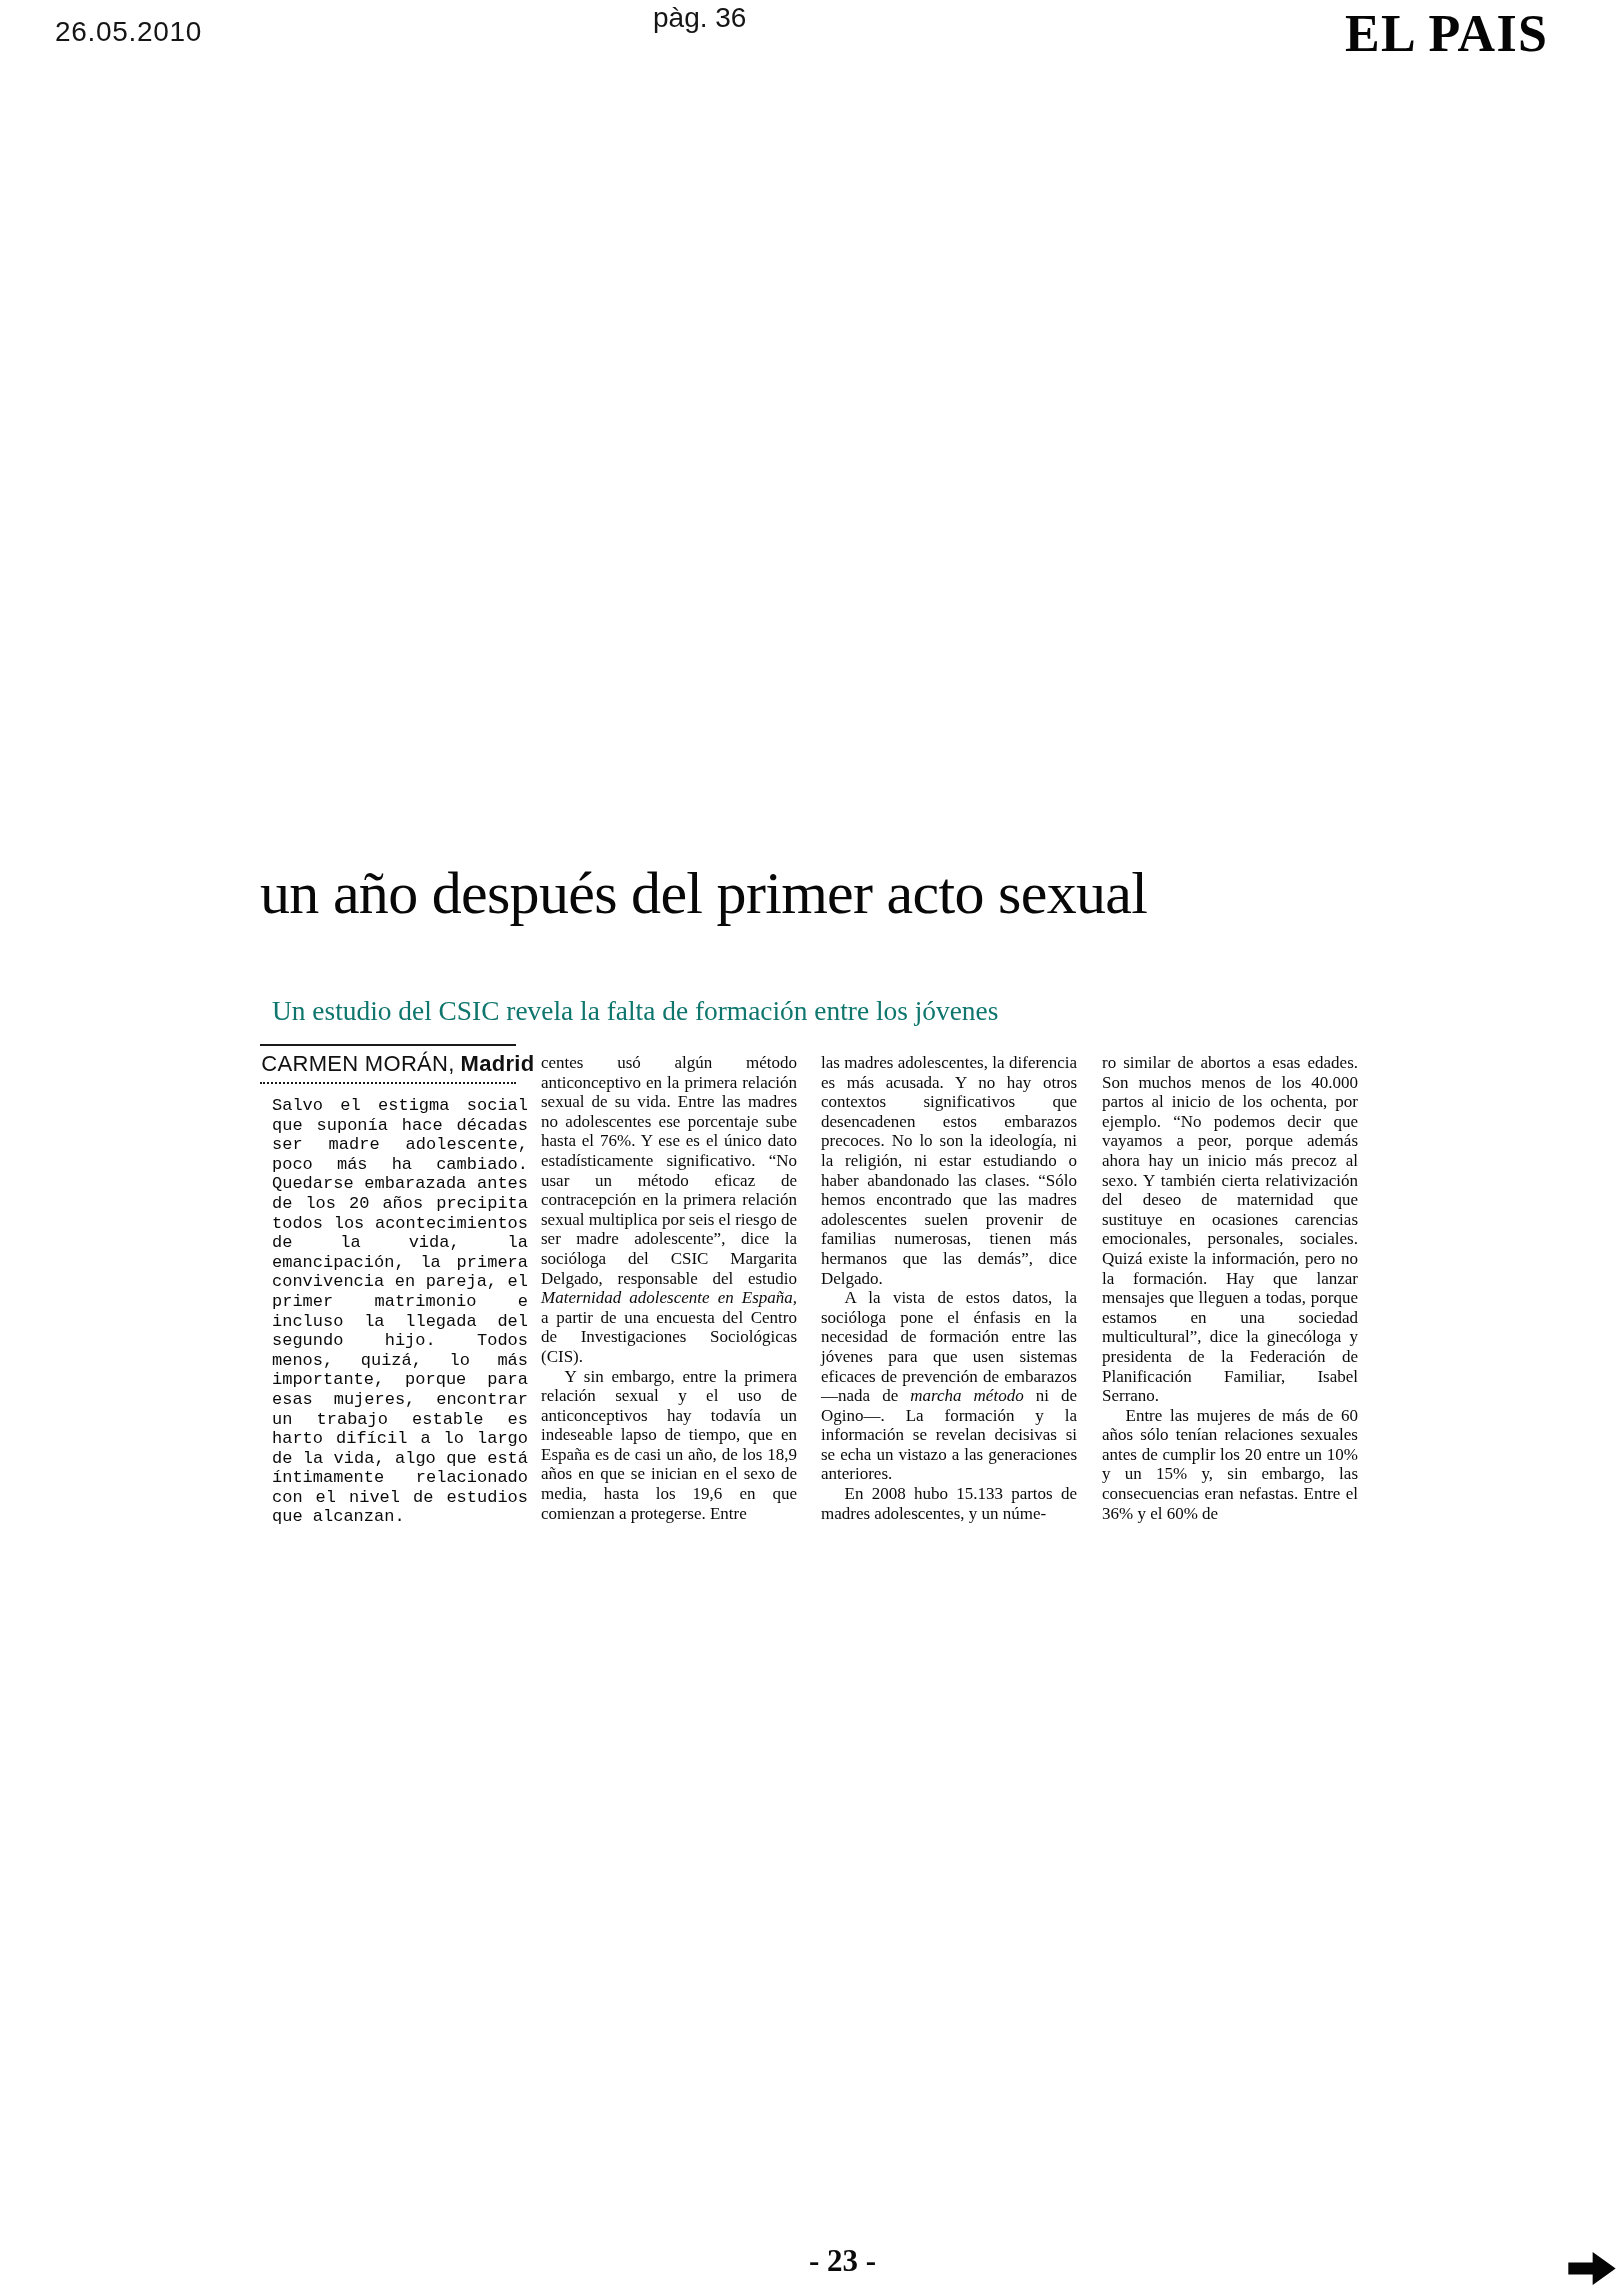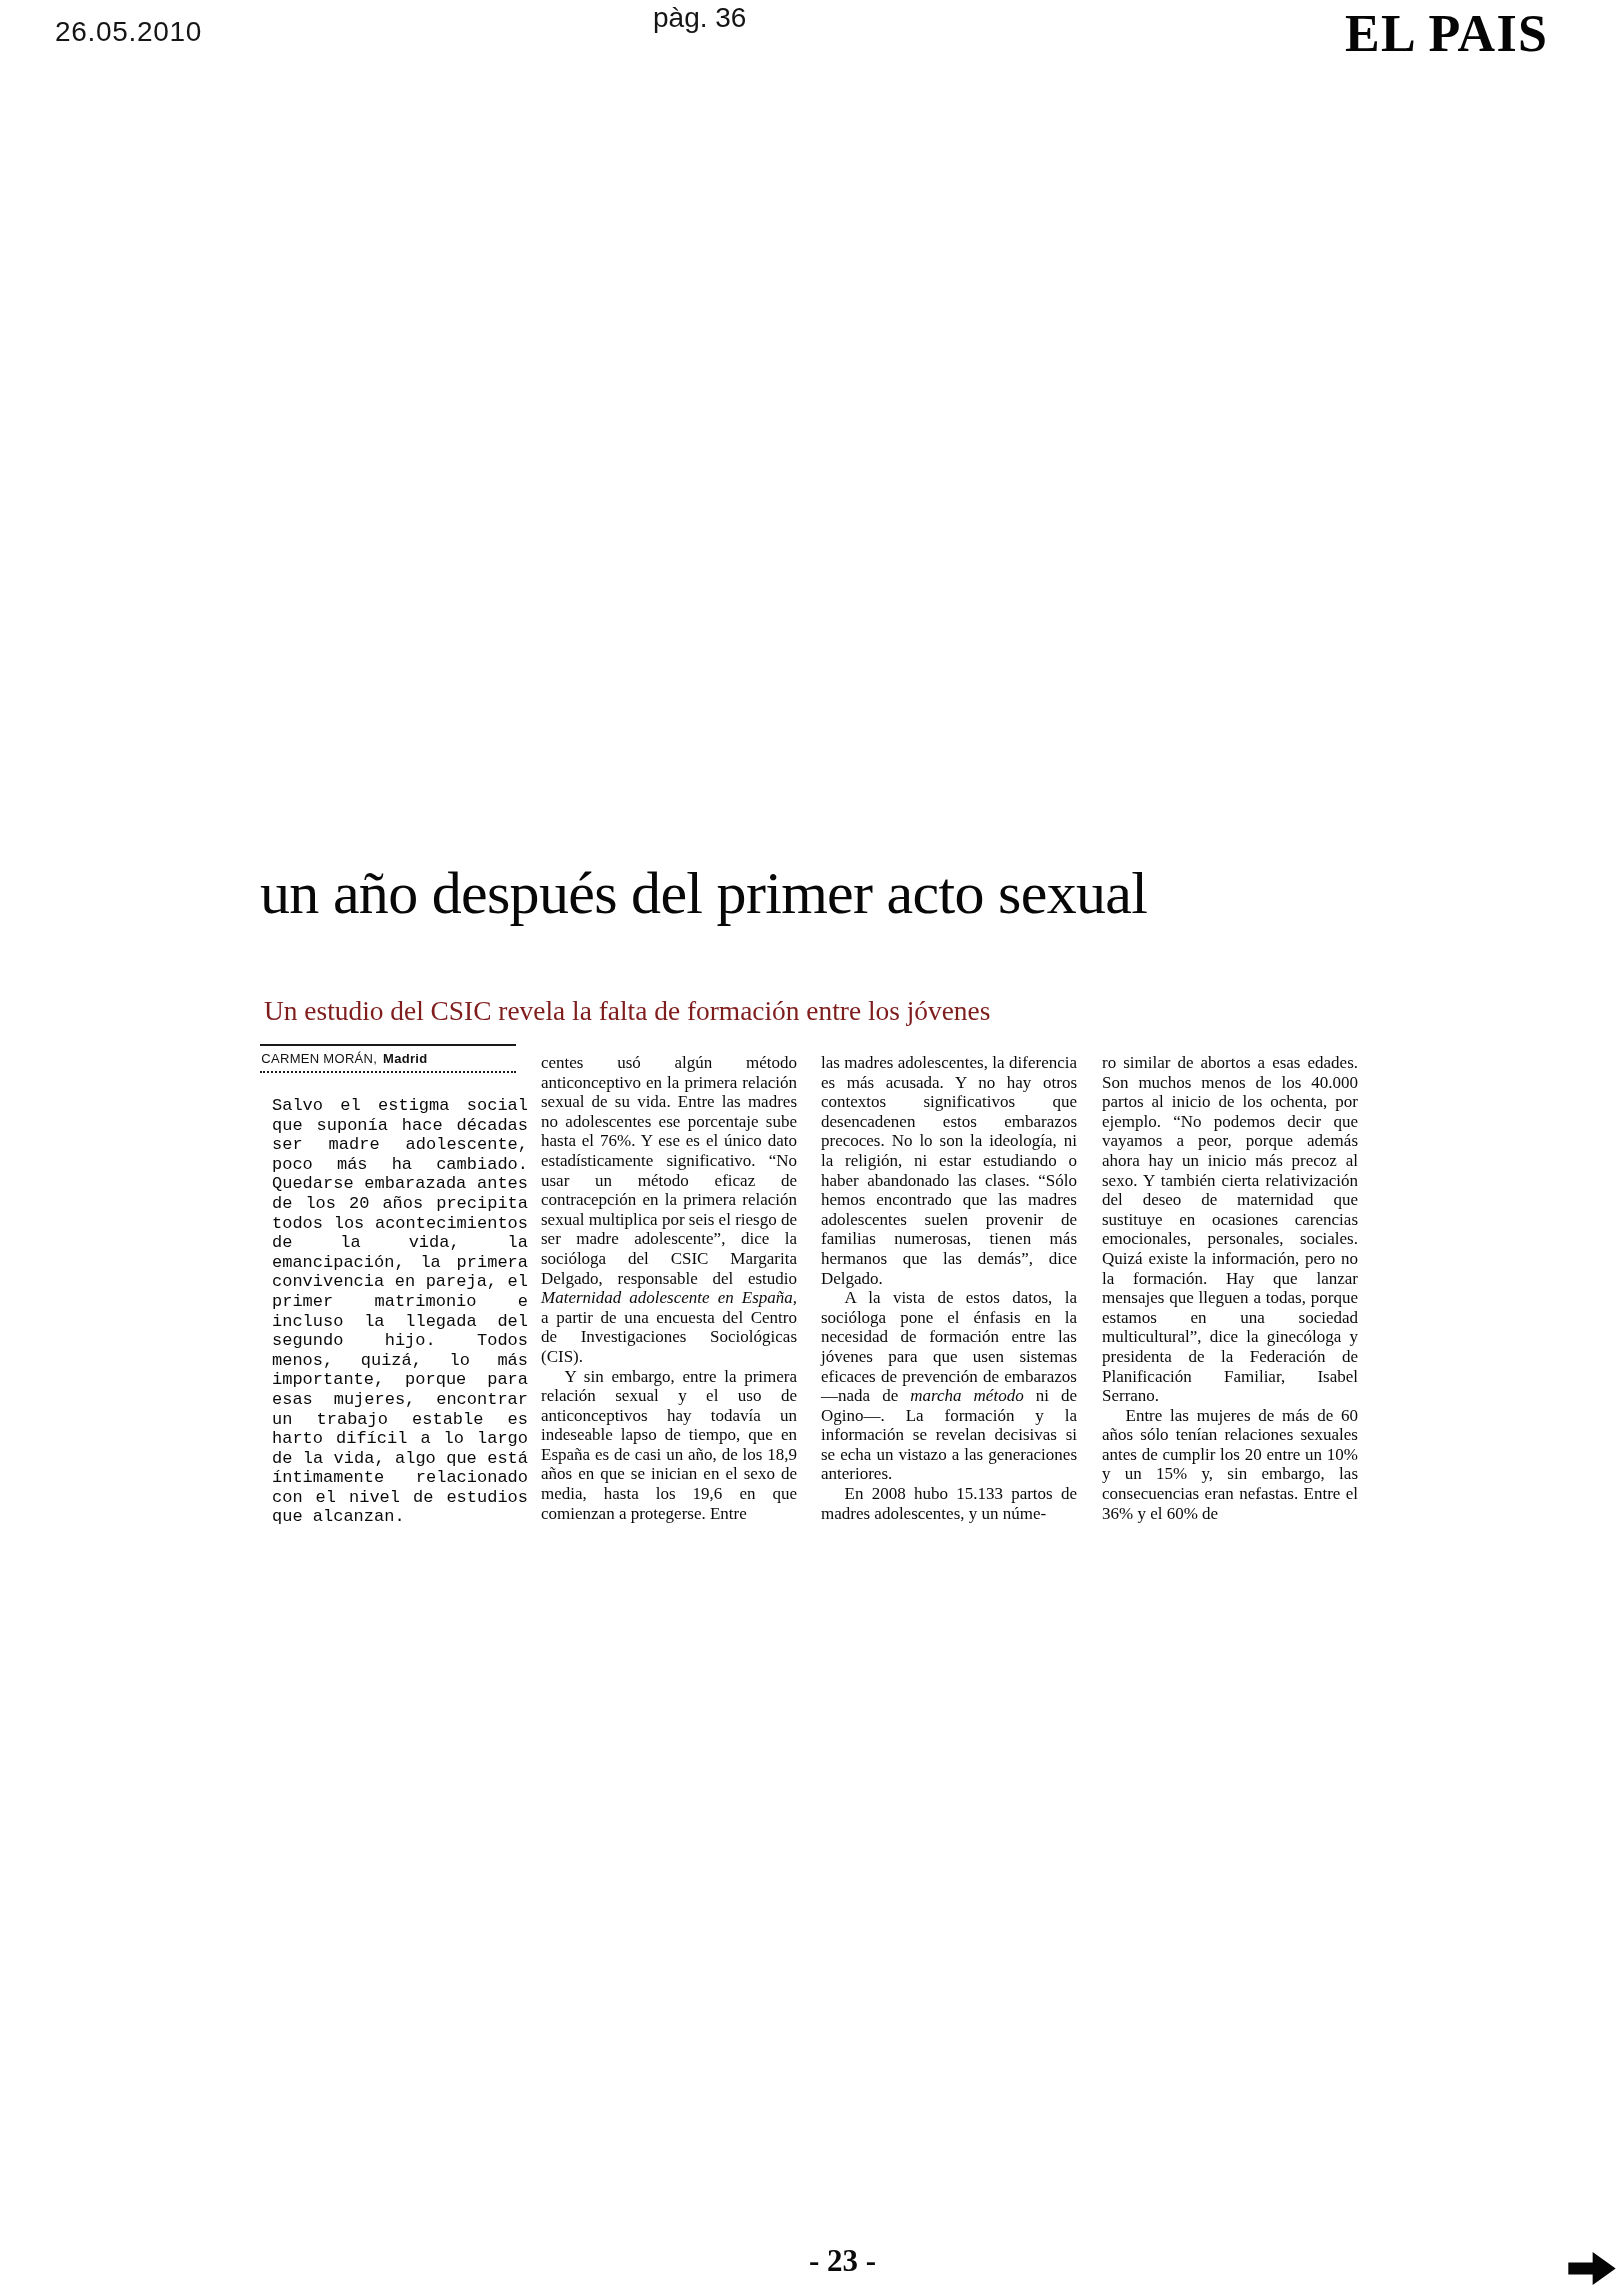--- a/index.html
+++ b/index.html
@@ -36,34 +36,34 @@
 
   
   .headline {
     position: absolute; left: 260px; top: 860px; width: 1150px;
     margin: 0; font-weight: normal;
     font-size: 60px; line-height: 67px; letter-spacing: -0.7px;
     color: #080808; white-space: nowrap;
   }
   .headline span { display: block; }
   .subheadline {
-    position: absolute; left: 264px; top: 996px; width: 1111px;
+    position: absolute; left: 272px; top: 996px; width: 1111px;
     margin: 0; font-weight: normal;
-    font-size: 27.4px; color: #7f1d1d; white-space: nowrap;
+    font-size: 27.4px; color: #0f766e; white-space: nowrap;
   }
 
   
   .byline {
     position: absolute; left: 260px; top: 1044px; width: 256px;
     box-sizing: border-box;
     border-top: 2.6px solid #1a1a1a;
     border-bottom: 2.6px dotted #1a1a1a;
     padding: 5.2px 0 4.6px 1.3px;
     font-family: "Liberation Sans", sans-serif;
-    font-size: 13px; letter-spacing: 0.3px; color: #111;
+    font-size: 22px; letter-spacing: 0.3px; color: #111;
     white-space: nowrap;
   }
   .byline .loc { font-weight: bold; margin-left: 5.9px; }
 
   
   .col {
     position: absolute; width: 256px;
     font-size: 17px; line-height: 19.6px;
     text-align: justify;
     hyphens: auto; -webkit-hyphens: auto;

